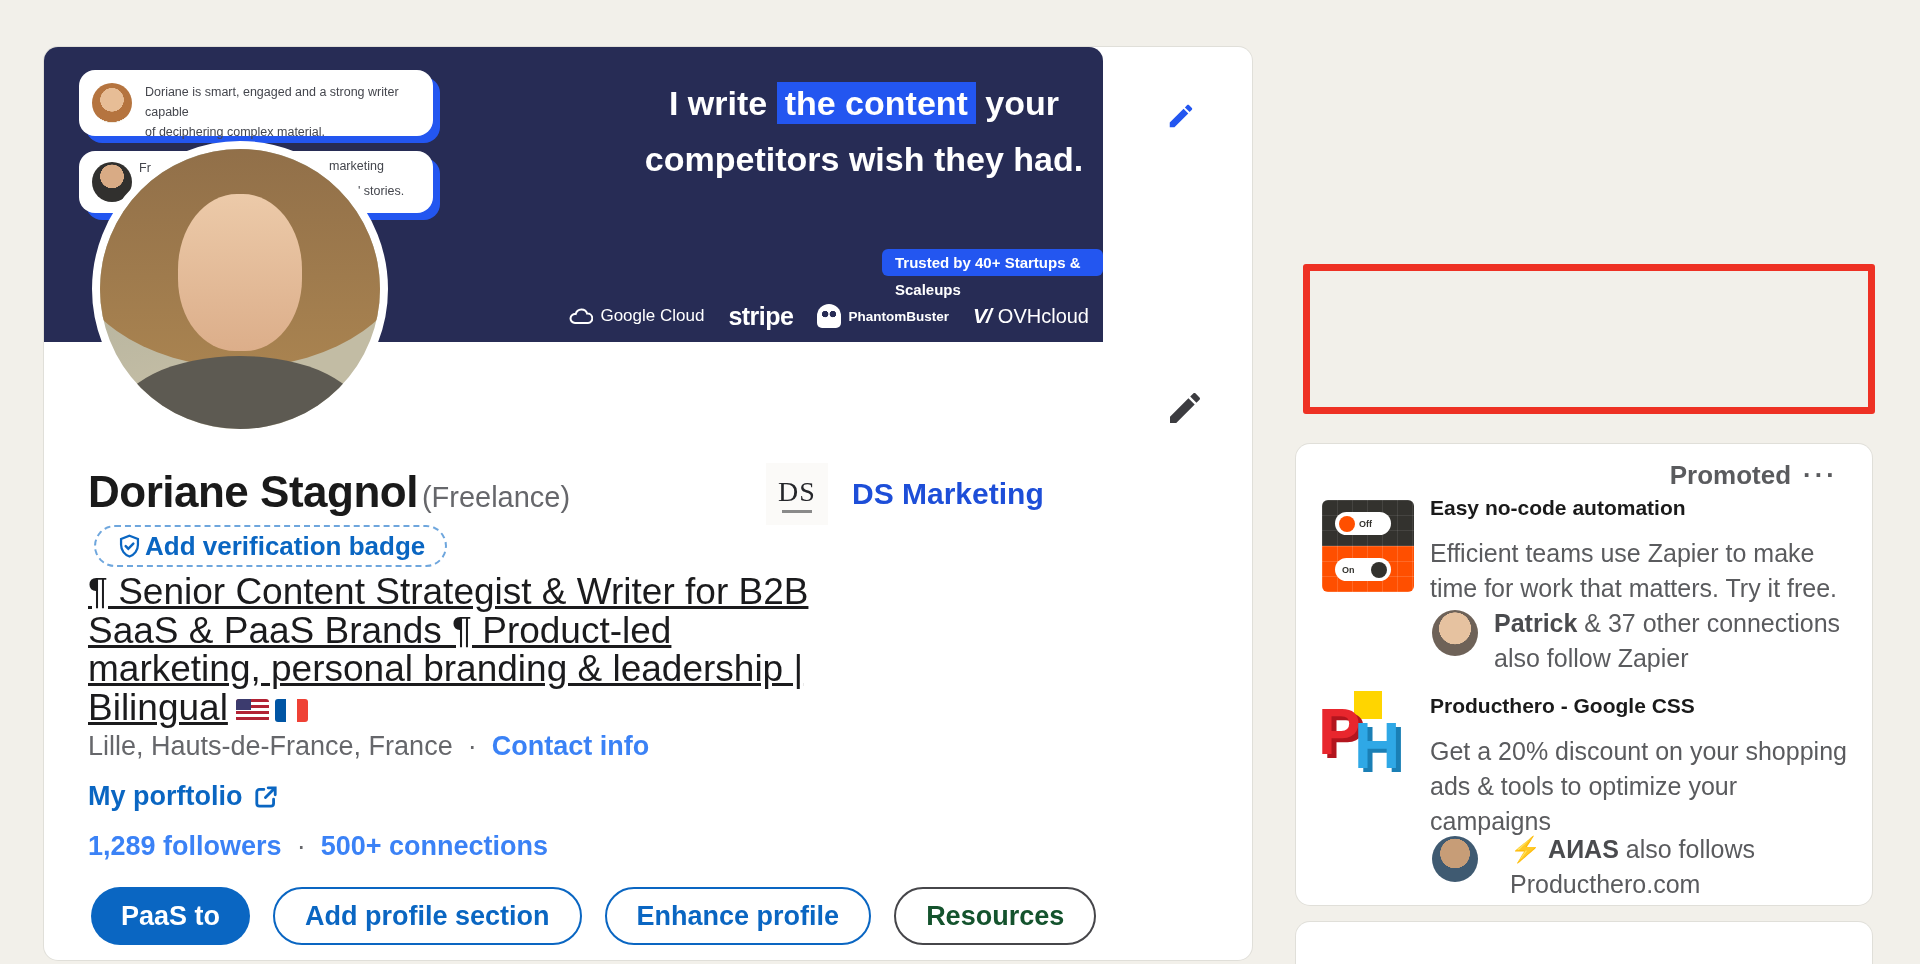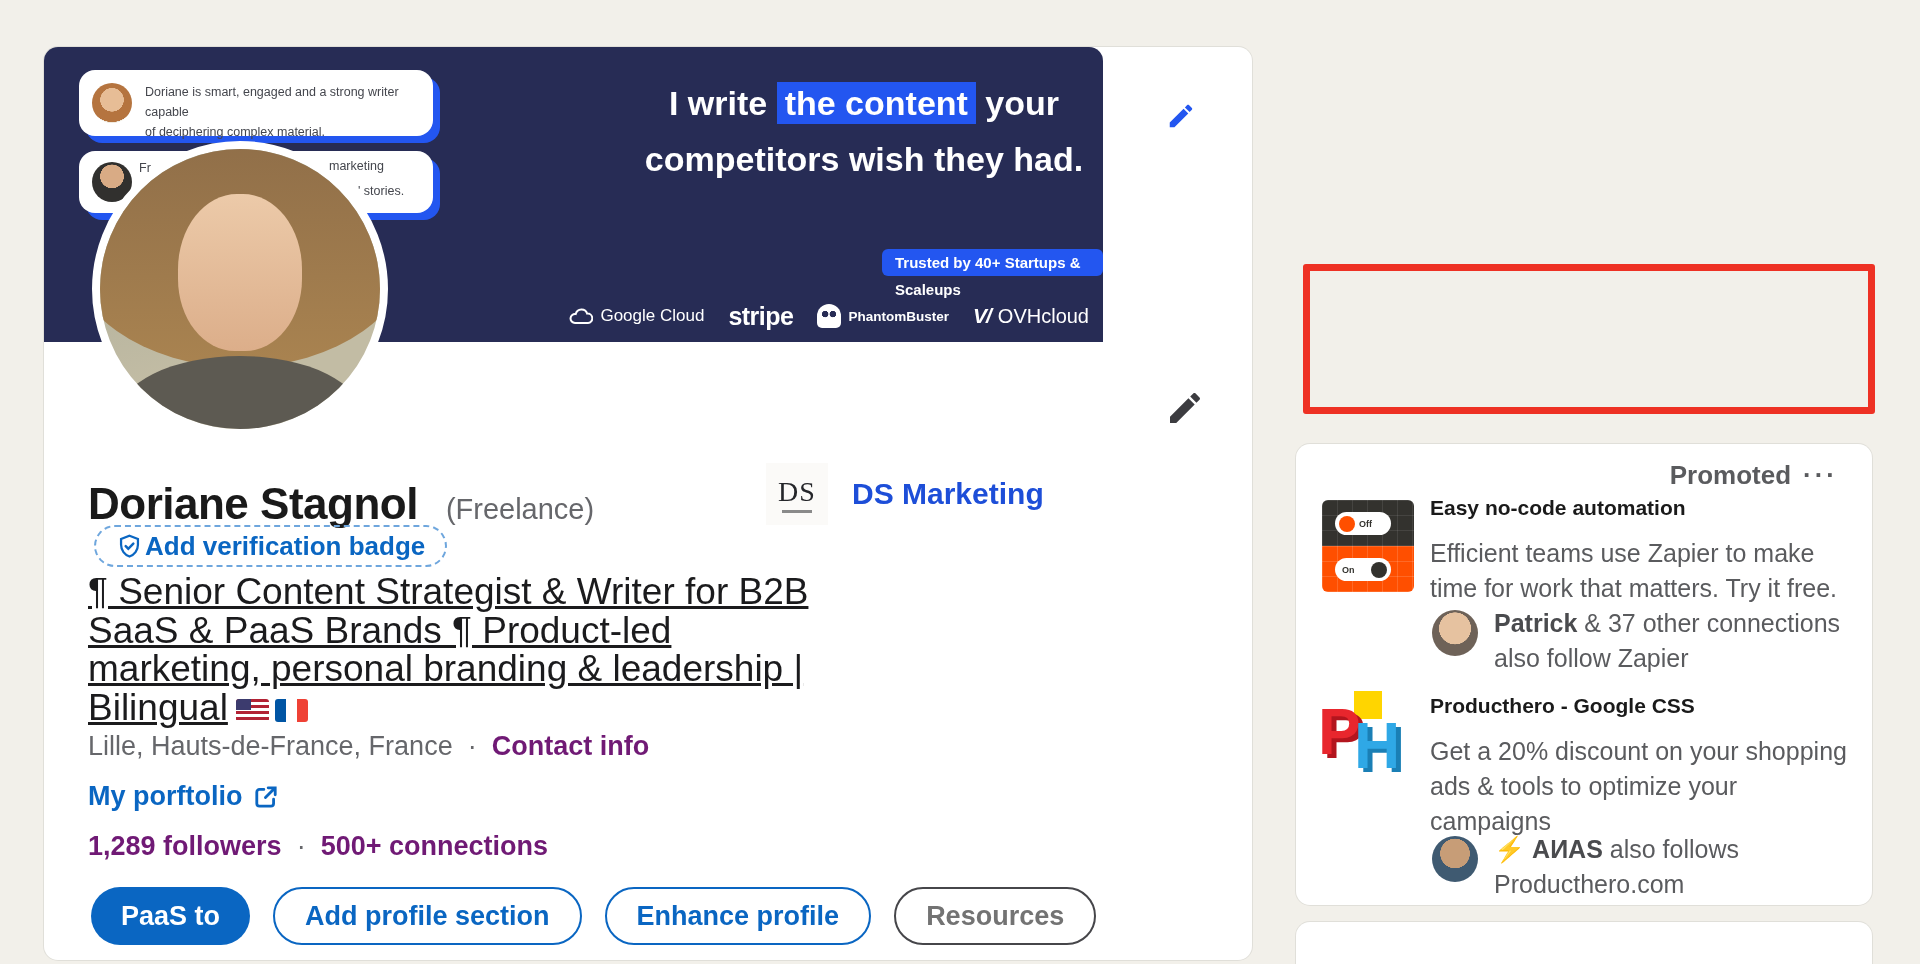--- a/index.html
+++ b/index.html
@@ -44,48 +44,48 @@
   .logo-stripe { font-size:25px; font-weight:bold; letter-spacing:-0.5px; }
   .logo-pb { font-size:13.5px; font-weight:bold; }
   .logo-ovh { font-size:20px; }
   .ghost { width:24px; height:24px; background:#fff; border-radius:12px 12px 5px 5px;
     background-image:radial-gradient(circle at 34% 42%, #272c55 0 3px, transparent 3.5px),
                      radial-gradient(circle at 66% 42%, #272c55 0 3px, transparent 3.5px); background-color:#fff; }
   .ovh-mark { font-weight:bold; font-style:italic; font-size:21px; letter-spacing:-1px; }
 
   .edit-dark { position:absolute; left:1118px; top:338px; width:46px; height:46px; display:flex; align-items:center; justify-content:center; cursor:pointer; }
 
-  .name-row { position:absolute; left:44px; top:432px; display:flex; align-items:baseline; gap:28px; white-space:nowrap; }
+  .name-row { position:absolute; left:44px; top:420px; display:flex; align-items:baseline; gap:4px; white-space:nowrap; }
   .name { font-size:44px; font-weight:bold; color:#1a1a1a; letter-spacing:-0.5px; }
   .name-suffix { font-size:29px; color:#66676b; }
 
   .verify-pill { position:absolute; left:50px; top:478px; height:42px; padding:0 20px; display:inline-flex; align-items:center; gap:2px;
     border:2px dashed #6ea6dd; border-radius:21px; color:#0a66c2; font-weight:bold; font-size:26px; cursor:pointer; }
 
   .headline-block { position:absolute; left:44px; top:526px; font-size:37px; line-height:38.5px; color:#1b1b1d;text-decoration:underline; }
   .hline { white-space:nowrap; }
   .flags { display:inline-flex; gap:6px; margin-left:8px; vertical-align:-2px; }
   .flag { display:inline-block; width:33px; height:23px; border-radius:3px; position:relative; overflow:hidden; }
   .flag-us { background:repeating-linear-gradient(180deg,#b22234 0 3px,#fff 3px 6px); }
   .flag-us::after { content:""; position:absolute; left:0; top:0; width:15px; height:11px; background:#3c3b6e; }
   .flag-fr { background:linear-gradient(90deg,#0055a4 0 33%,#fff 33% 67%,#ef4135 67%); }
 
   .location-row { position:absolute; left:44px; top:684px; font-size:27px; color:#66676b; white-space:nowrap; }
-  .link-bold { color:#701a75; font-weight:bold; cursor:pointer;margin-top:27px; }
+  .link-bold { color:#3b82f6; font-weight:bold; cursor:pointer;margin-top:27px; }
   .portfolio-row { position:absolute; left:44px; top:734px; display:flex; align-items:center; gap:11px;
     font-size:27px; color:#0a66c2; font-weight:bold; cursor:pointer; }
   .followers-row { position:absolute; left:44px; top:784px; font-size:27px; white-space:nowrap; }
   .sep-dot { color:#66676b; }
 
   .actions-row { position:absolute; left:47px; top:840px; display:flex; gap:23px; }
   .btn { height:58px; border-radius:29px; font-size:27px; font-weight:bold; padding:0 30px;
     display:flex; align-items:center; justify-content:center; cursor:pointer; background:#fff; white-space:nowrap; }
   .btn-primary { background:#0a66c2; color:#fff; }
   .btn-outline-blue { border:2px solid #0a66c2; color:#0a66c2; }
-  .btn-outline-dark { border:2px solid #46464a; color:#737373; }
+  .btn-outline-dark { border:2px solid #46464a; color:#14532d; }
 
   .company-row { position:absolute; left:722px; top:416px; display:flex; align-items:center; gap:24px; }
   .ds-logo { width:62px; height:62px; background:#fbfaf8; display:flex; flex-direction:column; align-items:center; justify-content:center;
     font-family:"Liberation Serif", serif; font-size:28px; color:#25262a; letter-spacing:1px; }
   .ds-sub { width:30px; height:3px; background:#8a8a8a; margin-top:2px; }
   .company-name { font-size:30px; font-weight:bold; color:#1d4ed8; }
 
   
   .side-card1 { left:1296px; top:47px; width:576px; height:375px; }
   .side-title { position:absolute; left:32px; font-size:31px; font-weight:bold; color:#1a1a1a; }
@@ -301,21 +301,21 @@
       <span class="ph-p">P</span>
       <span class="ph-h">H</span>
     </div>
     <div class="ad-title" style="top:250px;">Producthero - Google CSS</div>
     <div class="ad-desc" style="top:290px;">
       <div>Get a 20% discount on your shopping</div>
       <div>ads &amp; tools to optimize your</div>
       <div>campaigns</div>
     </div>
     <div class="ad-avatar av-anas" style="top:392px;"></div>
-    <div class="ad-social" style="top:388px;">
+    <div class="ad-social" style="top:388px;margin-left:16px;">
       <div><span class="bolt">⚡</span> <b>AИAS</b><span> also follows</span></div>
       <div>Producthero.com</div>
     </div>
   </div>
 
   <div class="card side-card3"></div>
 
 </div>
 
 </body></html>

